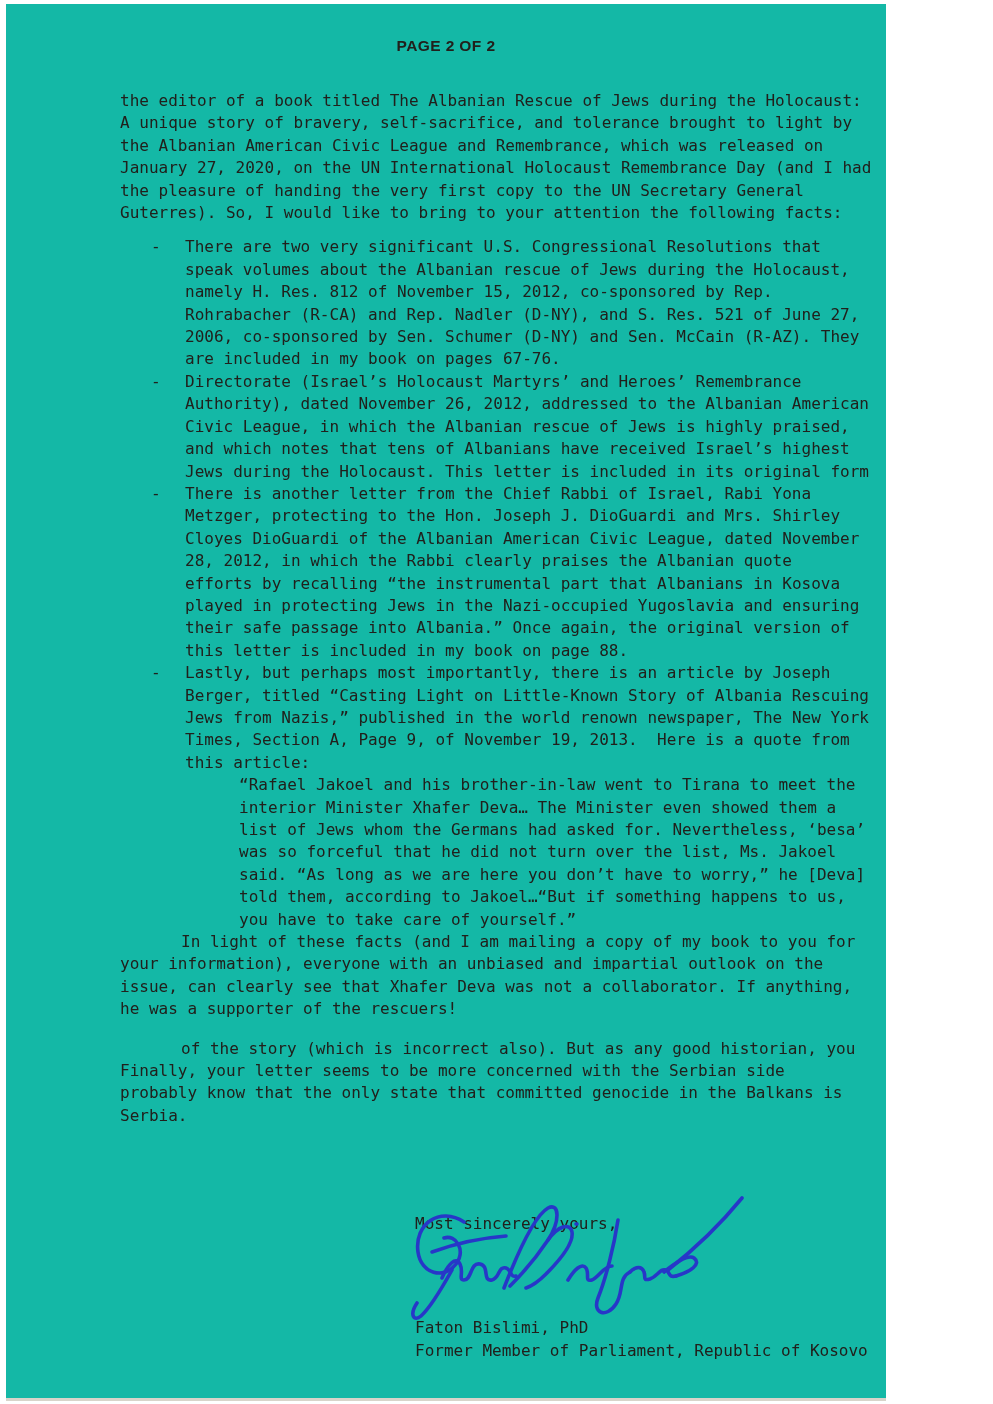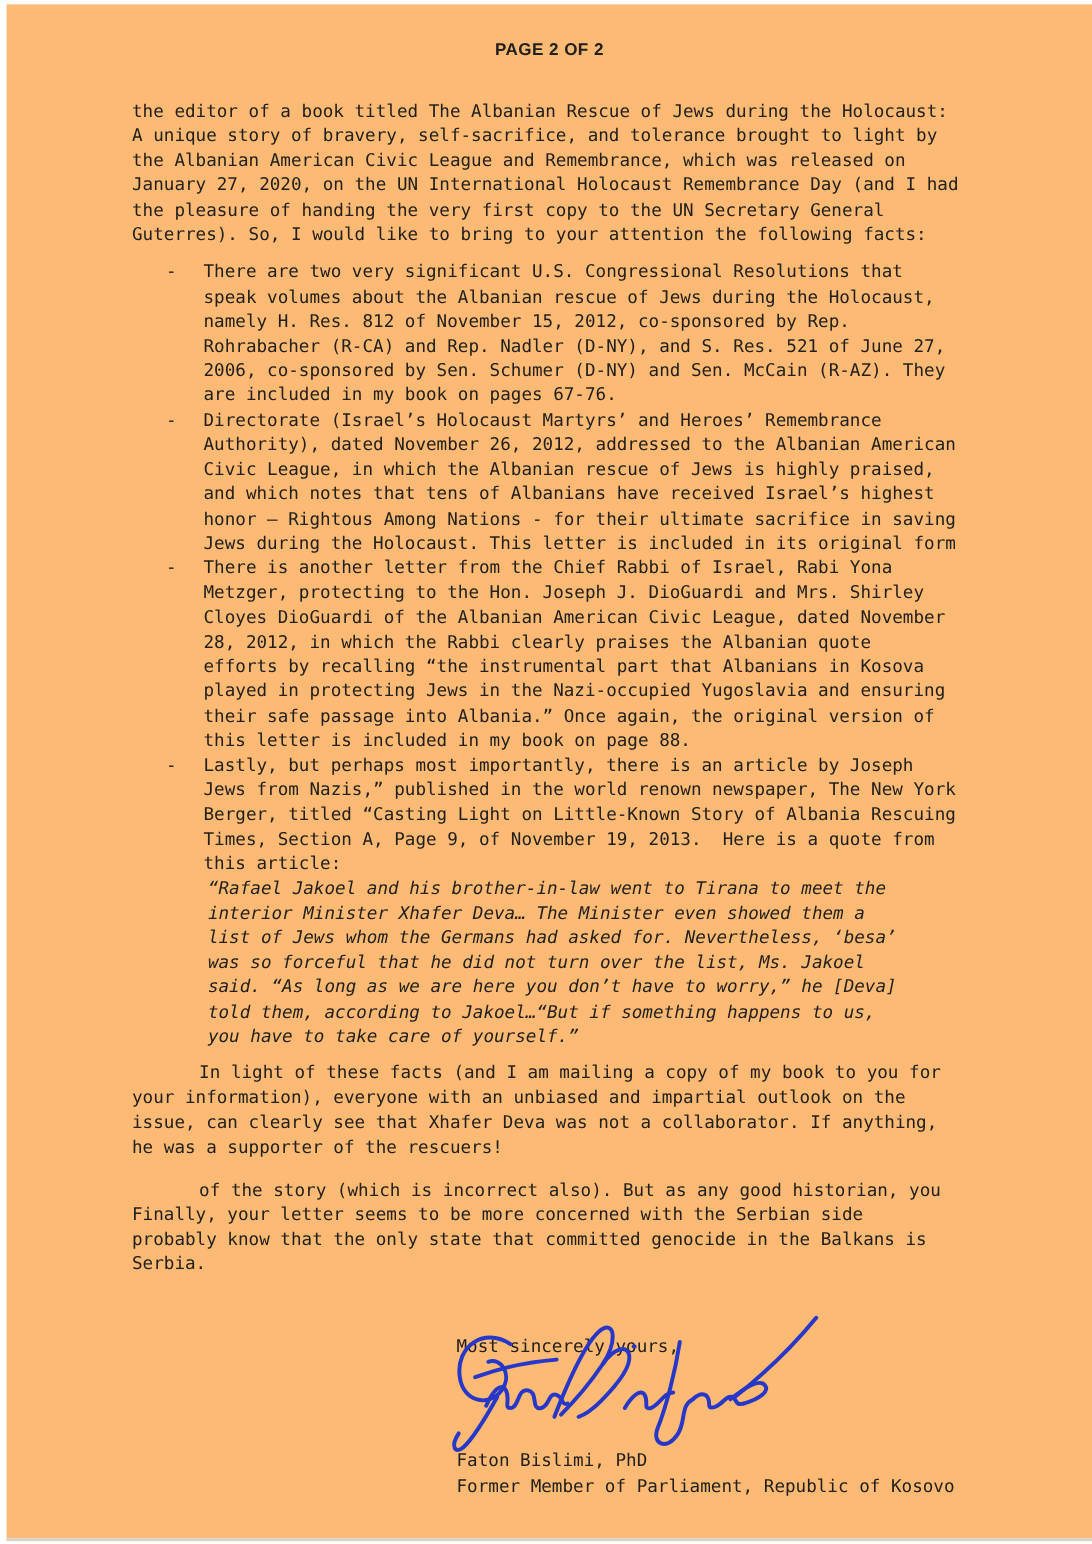--- a/index.html
+++ b/index.html
@@ -5,42 +5,42 @@
   html, body { margin: 0; padding: 0; }
   body {
     width: 993px; height: 1404px;
     background: #ffffff;
     position: relative;
     overflow: hidden;
     font-family: "DejaVu Sans Mono", monospace;
   }
   .page {
     position: absolute; left: 6px; top: 4px;
-    width: 987px; height: 1397px;
-    background: #fdba74;
+    width: 880px; height: 1397px;
+    background: #14b8a6;
   }
   .bottom-edge {
     position: absolute; left: 0; bottom: 0;
     width: 100%; height: 3px;
     background: #d8d4ca;
   }
   .page-header {
     position: absolute; top: 33px; left: 0; width: 100%;
     text-align: center;
     font-family: "Liberation Sans", sans-serif;
     font-weight: bold; font-size: 15.5px; letter-spacing: 0.4px;
     color: #21201c;
   }
   .content {
     position: absolute; left: 114px; top: 86px; width: 800px;
     font-size: 16px; line-height: 22.4px; color: #21201c;
   }
   .line { white-space: pre; }
   .it { }
-  .blk-quote { margin-left: 69px; font-style: italic; }
+  .blk-quote { margin-left: 119px; }
   .blk-bullet { position: relative; padding-left: 65px; }
   .blk-bullet .marker { position: absolute; left: 31px; top: 0; }
   .indent-first > .line:first-child { padding-left: 61px; }
   .closing {
     position: absolute; left: 409px; top: 1209px;
     font-size: 16px; line-height: 22.4px; color: #21201c;
   }
   .sig-spacer { height: 82px; }
   .signature {
     position: absolute; left: 400px; top: 1182px;
@@ -75,52 +75,51 @@
         <div class="line"><span>Rohrabacher (R-CA) and Rep. Nadler (D-NY), and S. Res. 521 of June 27,</span></div>
         <div class="line"><span>2006, co-sponsored by Sen. Schumer (D-NY) and Sen. McCain (R-AZ). They</span></div>
         <div class="line"><span>are included in my book on pages 67-76.</span></div>
       </div>
       <div class="blk blk-bullet">
         <span class="marker">-</span>
         <div class="line"><span>Directorate (Israel’s Holocaust Martyrs’ and Heroes’ Remembrance</span></div>
         <div class="line"><span>Authority), dated November 26, 2012, addressed to the Albanian American</span></div>
         <div class="line"><span>Civic League, in which the Albanian rescue of Jews is highly praised,</span></div>
         <div class="line"><span>and which notes that tens of Albanians have received Israel’s highest</span></div>
-        <div class="line"><span>honor – Rightous Among Nations - for their ultimate sacrifice in saving</span></div>
         <div class="line"><span>Jews during the Holocaust. This letter is included in its original form</span></div>
       </div>
       <div class="blk blk-bullet">
         <span class="marker">-</span>
         <div class="line"><span>There is another letter from the Chief Rabbi of Israel, Rabi Yona</span></div>
         <div class="line"><span>Metzger, protecting to the Hon. Joseph J. DioGuardi and Mrs. Shirley</span></div>
         <div class="line"><span>Cloyes DioGuardi of the Albanian American Civic League, dated November</span></div>
         <div class="line"><span>28, 2012, in which the Rabbi clearly praises the Albanian quote</span></div>
         <div class="line"><span>efforts by recalling </span><span class="it">“the instrumental part that Albanians in Kosova</span></div>
         <div class="line"><span class="it">played in protecting Jews in the Nazi-occupied Yugoslavia and ensuring</span></div>
         <div class="line"><span class="it">their safe passage into Albania.”</span><span> Once again, the original version of</span></div>
         <div class="line"><span>this letter is included in my book on page 88.</span></div>
       </div>
       <div class="blk blk-bullet">
         <span class="marker">-</span>
         <div class="line"><span>Lastly, but perhaps most importantly, there is an article by Joseph</span></div>
+        <div class="line"><span>Berger, titled “Casting Light on Little-Known Story of Albania Rescuing</span></div>
         <div class="line"><span>Jews from Nazis,” published in the world renown newspaper, </span><span class="it">The New York</span></div>
-        <div class="line"><span>Berger, titled “Casting Light on Little-Known Story of Albania Rescuing</span></div>
         <div class="line"><span class="it">Times</span><span>, Section A, Page 9, of November 19, 2013.  Here is a quote from</span></div>
         <div class="line"><span>this article:</span></div>
       </div>
       <div class="blk blk-quote">
         <div class="line"><span>“Rafael Jakoel and his brother-in-law went to Tirana to meet the</span></div>
         <div class="line"><span>interior Minister Xhafer Deva… The Minister even showed them a</span></div>
         <div class="line"><span>list of Jews whom the Germans had asked for. Nevertheless, ‘besa’</span></div>
         <div class="line"><span>was so forceful that he did not turn over the list, Ms. Jakoel</span></div>
         <div class="line"><span>said. “As long as we are here you don’t have to worry,” he [Deva]</span></div>
         <div class="line"><span>told them, according to Jakoel…“But if something happens to us,</span></div>
         <div class="line"><span>you have to take care of yourself.”</span></div>
       </div>
-      <div class="blk blk-paragraph indent-first" style="margin-top: 11px;">
+      <div class="blk blk-paragraph indent-first" style="">
         <div class="line"><span>In light of these facts (and I am mailing a copy of my book to you for</span></div>
         <div class="line"><span>your information), everyone with an unbiased and impartial outlook on the</span></div>
         <div class="line"><span>issue, can clearly see that Xhafer Deva was not a collaborator. If anything,</span></div>
         <div class="line"><span>he was a supporter of the rescuers!</span></div>
       </div>
       <div class="blk blk-paragraph indent-first" style="margin-top: 17px;">
         <div class="line"><span>of the story (which is incorrect also). But as any good historian, you</span></div>
         <div class="line"><span>Finally, your letter seems to be more concerned with the Serbian side</span></div>
         <div class="line"><span>probably know that the only state that committed genocide in the Balkans is</span></div>
         <div class="line"><span>Serbia.</span></div>

